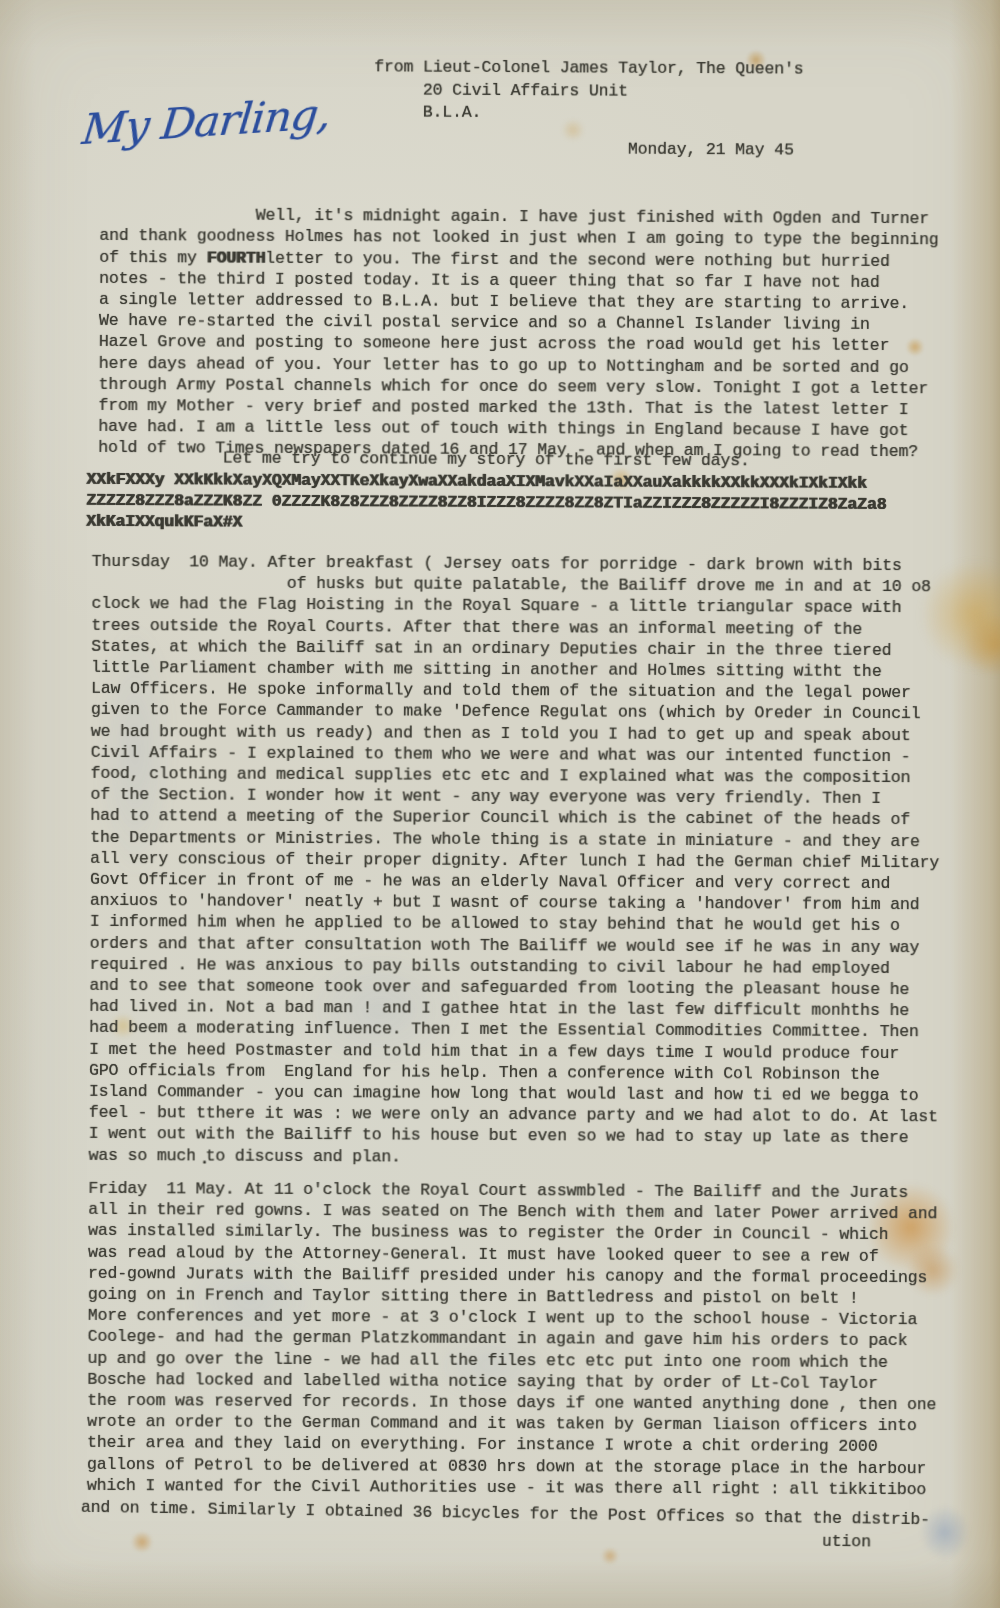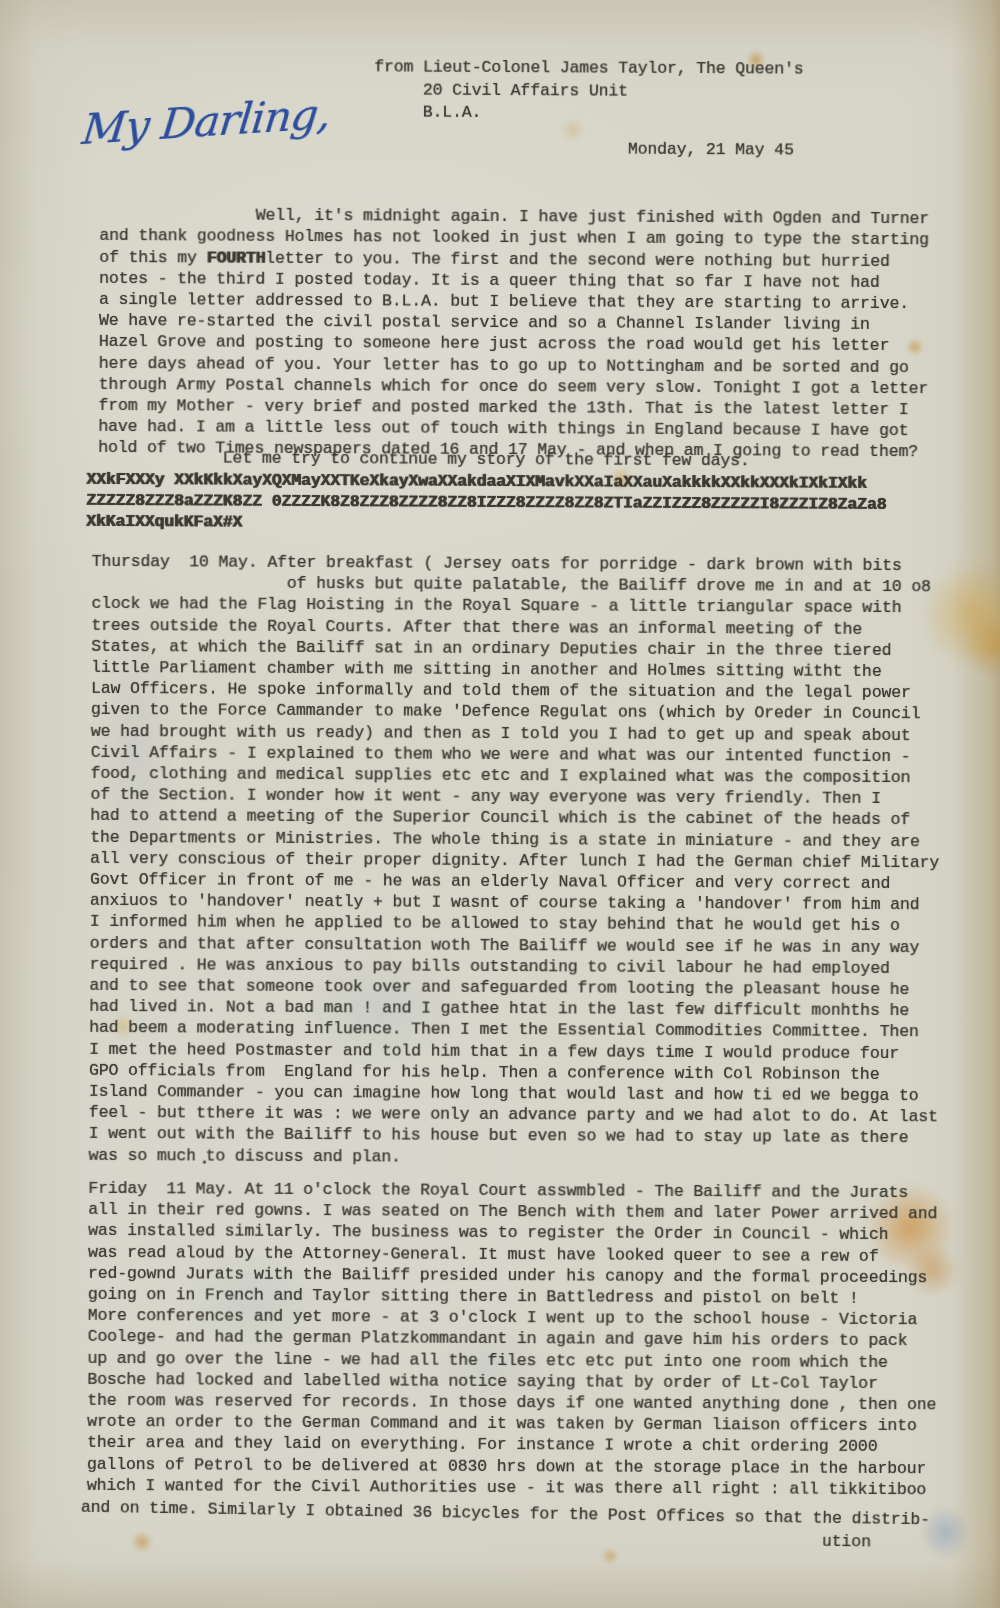--- a/index.html
+++ b/index.html
@@ -73,21 +73,21 @@
   <div class="tw" style="left:374px;top:55px;line-height:22.5px;">from Lieut-Colonel James Taylor, The Queen's
      20 Civil Affairs Unit
      B.L.A.</div>
 
   <div class="salutation" style="left:80px;top:104px;">My Darling,</div>
 
   <div class="tw" style="left:628px;top:136px;">Monday, 21 May 45</div>
 
   <div class="tw" style="left:100px;top:183px;">
     <span>            Well, it's midnight again. I have just finished with Ogden and Turner
-and thank goodness Holmes has not looked in just when I am going to type the starting
+and thank goodness Holmes has not looked in just when I am going to type the beginning
 of this my </span><span class="overstrike">FOURTH</span><span>letter to you. The first and the second were nothing but hurried
 notes - the third I posted today. It is a queer thing that so far I have not had
 a single letter addressed to B.L.A. but I believe that they are starting to arrive.
 We have re-started the civil postal service and so a Channel Islander living in
 Hazel Grove and posting to someone here just across the road would get his letter
 here days ahead of you. Your letter has to go up to Nottingham and be sorted and go
 through Army Postal channels which for once do seem very slow. Tonight I got a letter
 from my Mother - very brief and posted marked the 13th. That is the latest letter I
 have had. I am a little less out of touch with things in England because I have got
 hold of two Times newspapers dated 16 and 17 May - and when am I going to read them?</span>

